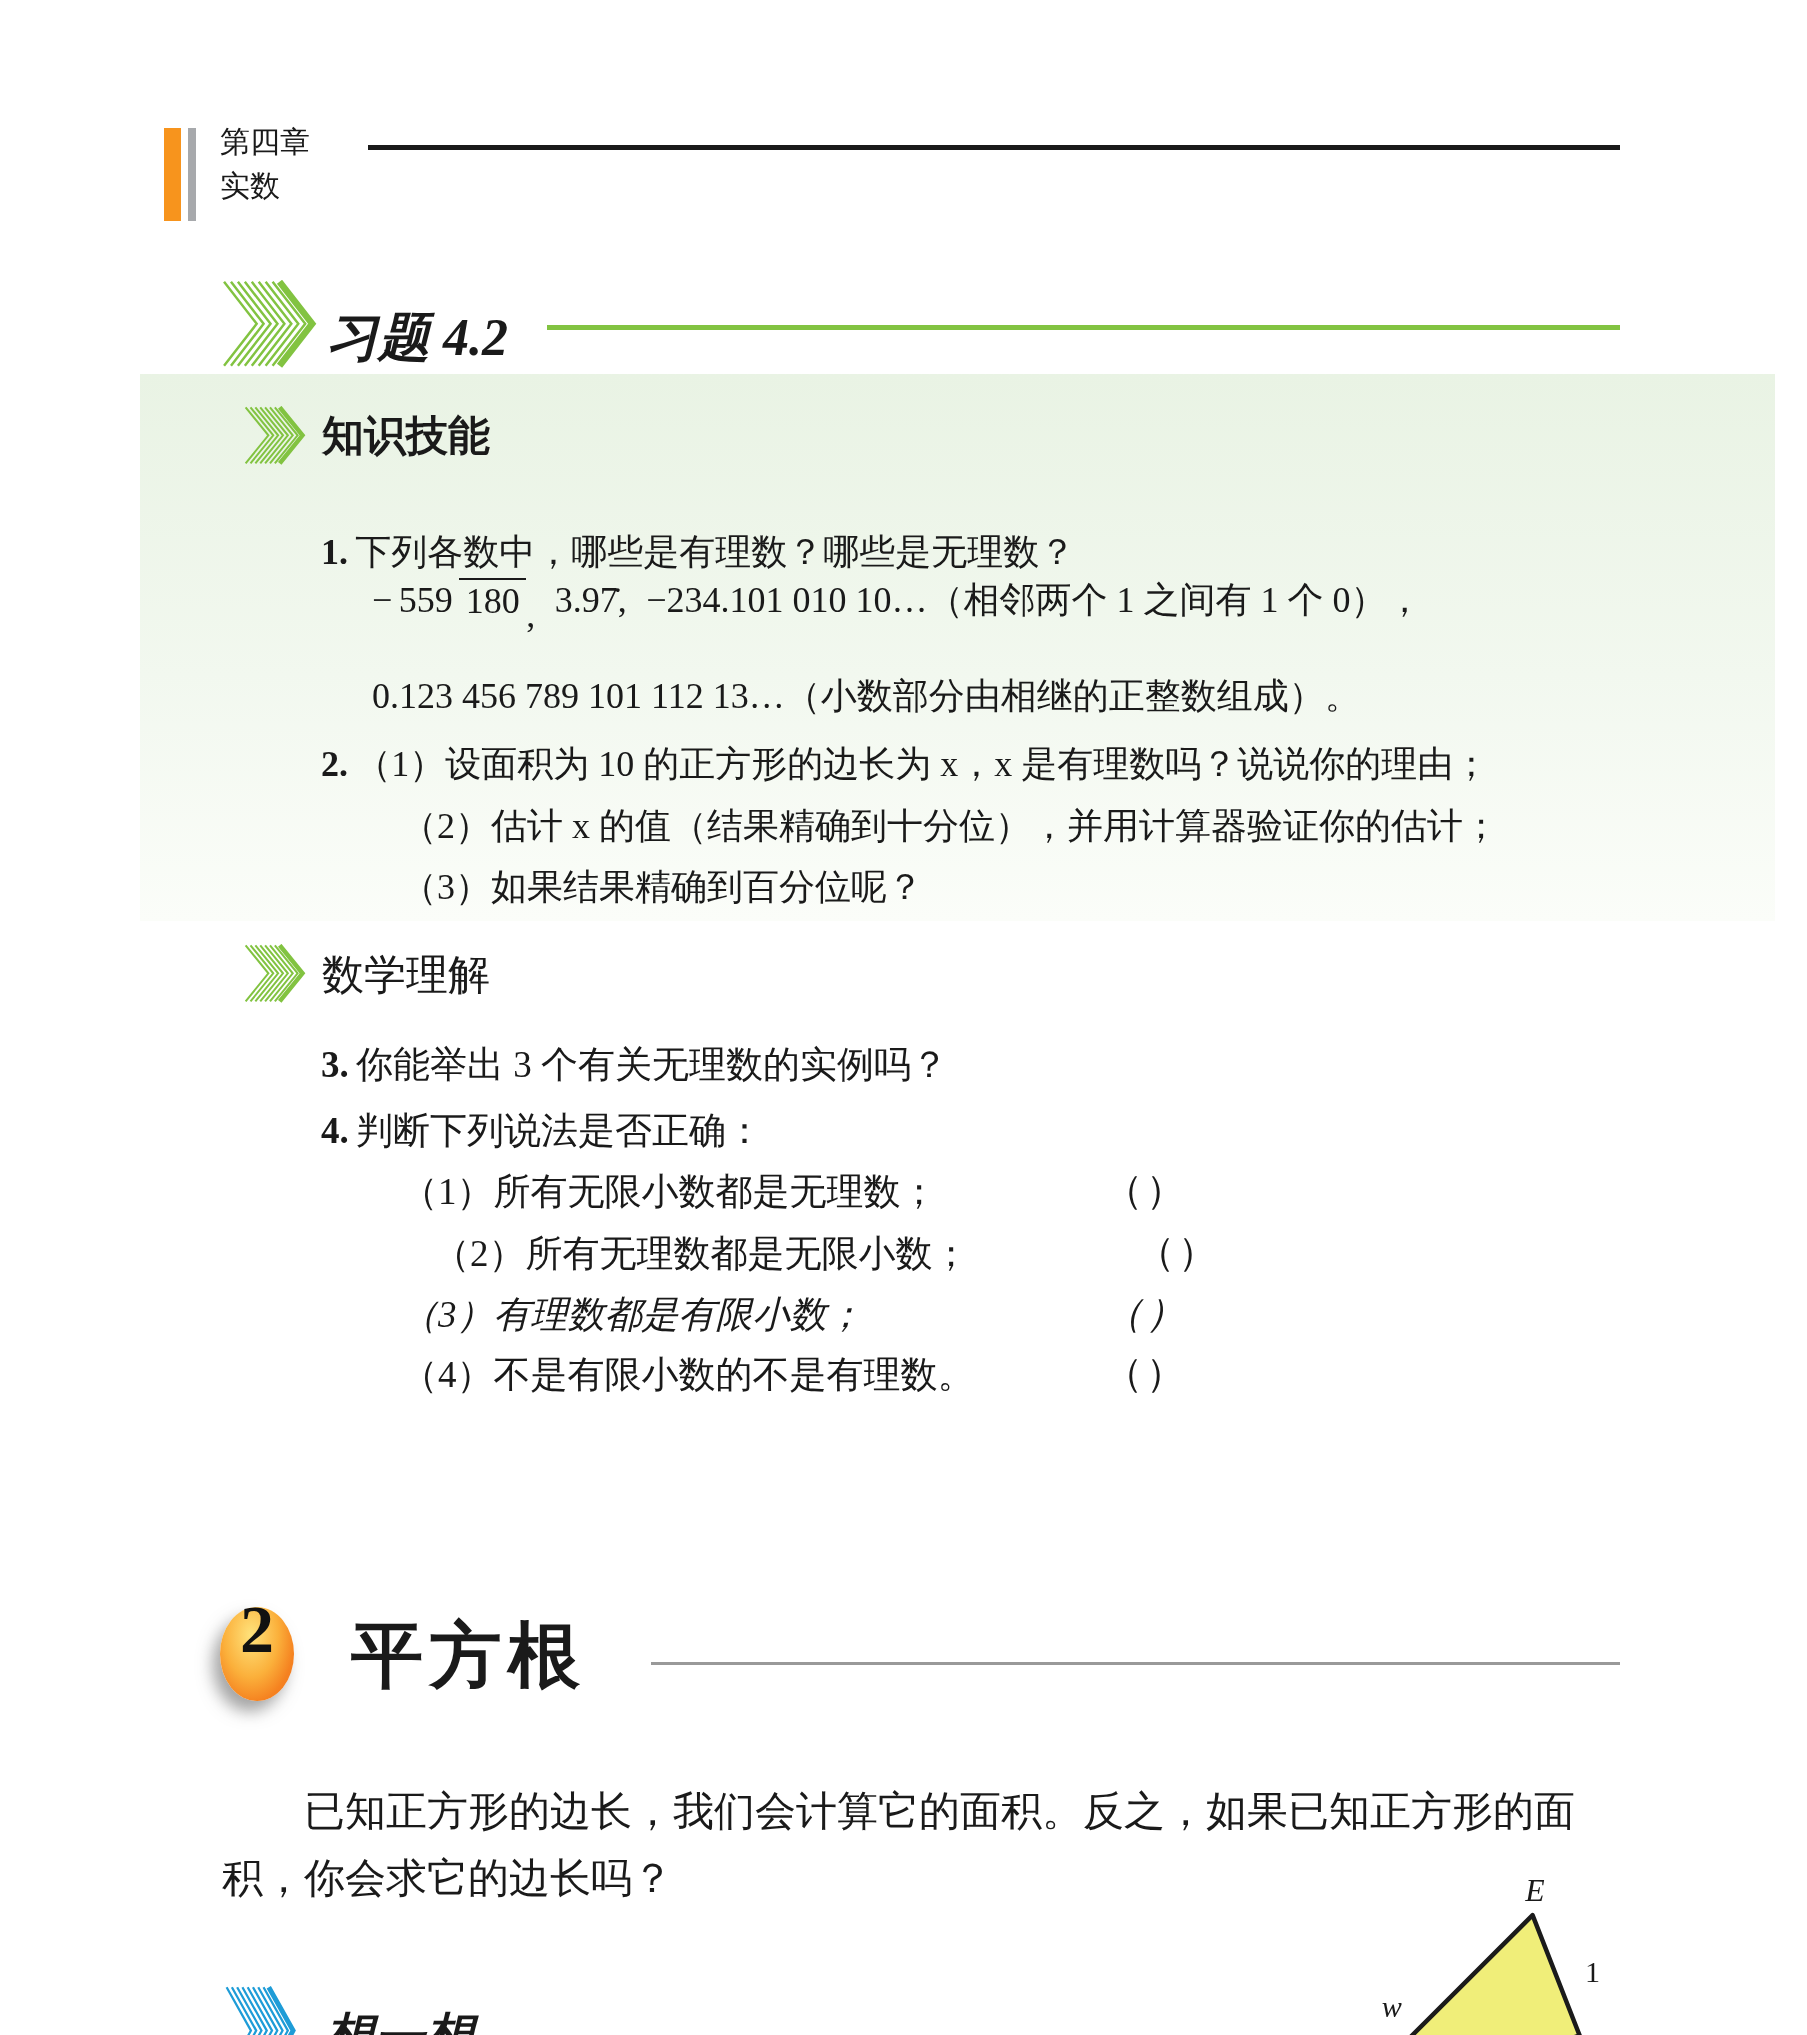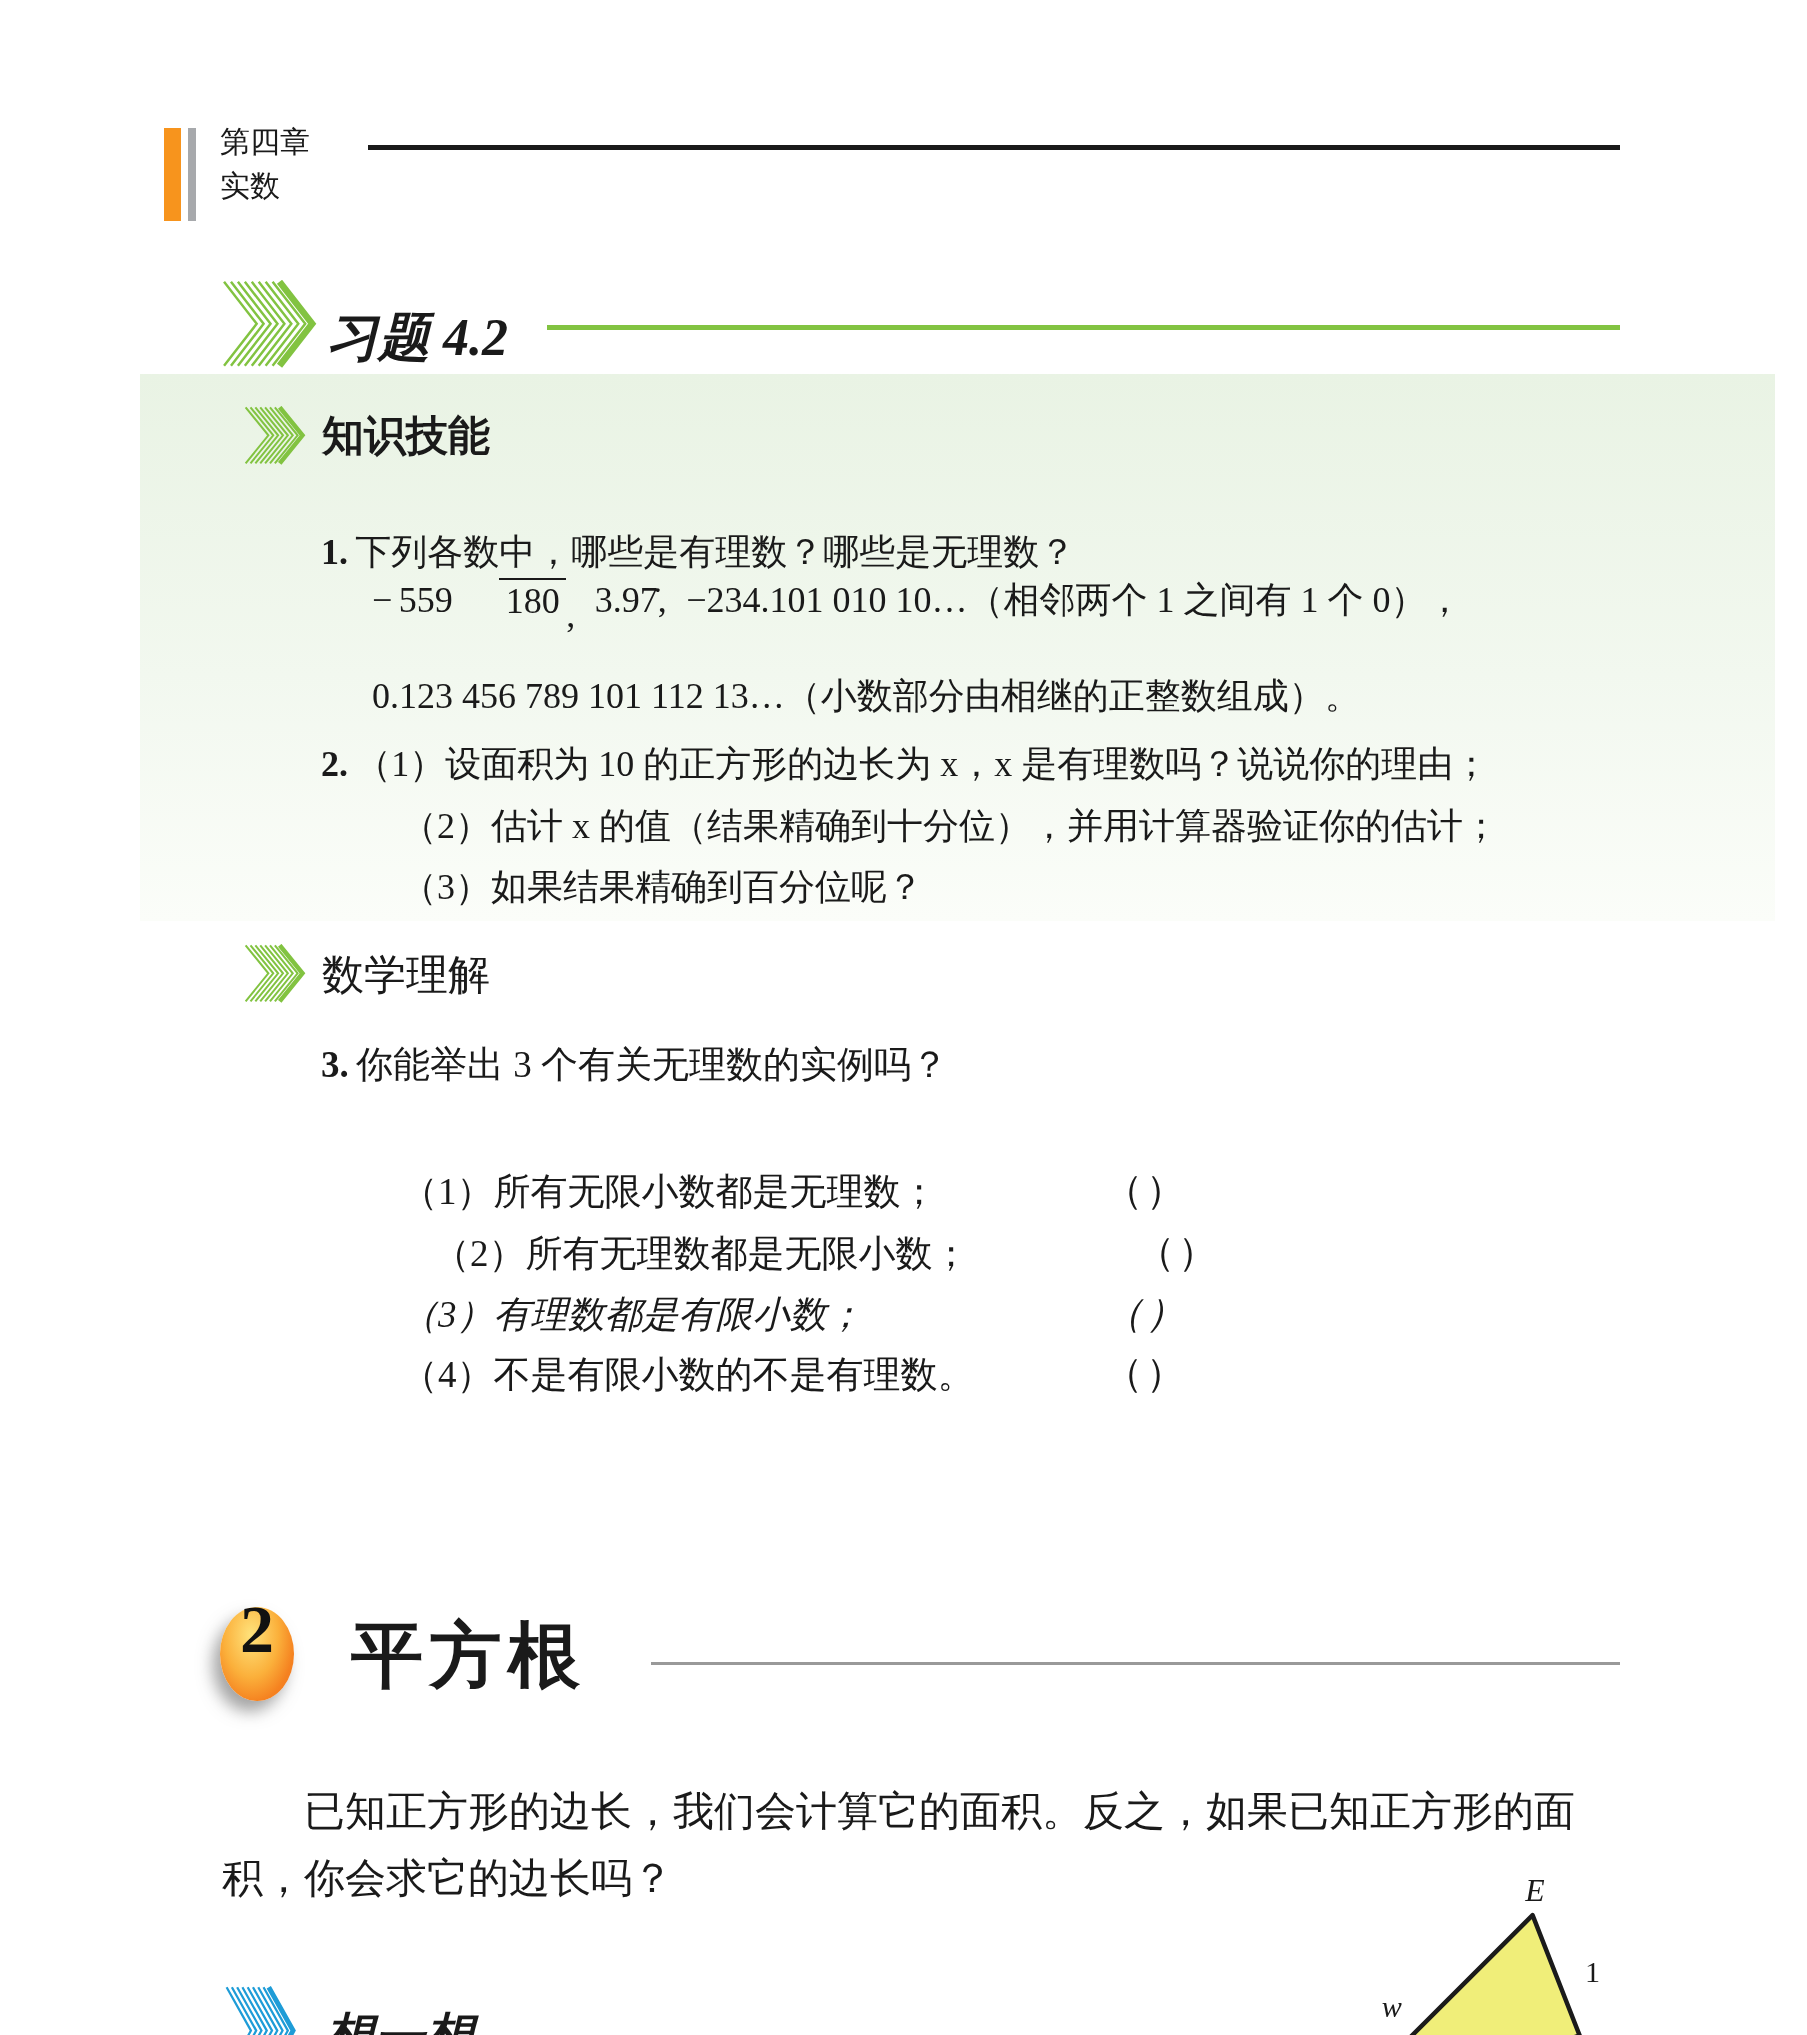--- a/index.html
+++ b/index.html
@@ -30,21 +30,21 @@
   #ks-heading{left:322px;top:408px;font-size:42px;font-weight:bold;}
   .bodytxt{font-size:36px;}
   #p1{left:321px;top:528px;}
   #expr1{left:372px;top:545px;height:110px;display:flex;align-items:center;font-size:36px;}
   #expr2{left:372px;top:672px;}
   #p2a{left:321px;top:740px;}
   #p2b{left:401px;top:802px;}
   #p2c{left:401px;top:863px;}
   .pnum{font-weight:bold;margin-right:7.3px;}
   .frac{display:inline-flex;flex-direction:row;align-items:center;line-height:1.12;}
-  .frac .den{border-top:2.8px solid #1a1a1a;margin-left:40px;}
+  .frac .den{border-top:2.8px solid #1a1a1a;}
   .frac .num,.frac .den{padding:0.8px 6.5px;}
   .low{align-self:flex-end;transform:translateY(-19.5px);}
   .gap{margin-left:19.5px;}
 
   
   #mu-chevron{left:244px;top:944px;}
   #mu-heading{left:322px;top:947px;font-size:42px;font-weight:normal;}
   #p3{left:321px;top:1040px;font-size:37px;}
   #p4{left:321px;top:1106px;font-size:37px;}
   .st{left:401px;font-size:37px;width:936px;}
@@ -150,20 +150,23 @@
       <polyline points="52,3 108,72 52,141"></polyline>
         <polyline points="64,3 120,72 64,141"></polyline>
       <polyline points="76,3 132,72 76,141"></polyline>
         <polyline points="88,3 144,72 88,141" stroke-width="11"></polyline>
     </g>
   </svg>
   <div class="abs sans" id="mu-heading">数学理解</div>
 
   <div class="abs" id="p3">
     <span class="pnum">3.</span><span>你能举出 3 个有关无理数的实例吗？</span>
+  </div>
+  <div class="abs" id="p4">
+    <span class="pnum">4.</span><span>判断下列说法是否正确：</span>
   </div>
 
   <div class="abs st" id="st1">
     <span>（1）</span><span>所有无限小数都是无理数；</span>
     <span class="answer">
       <span>（</span>
       <span>）</span>
     </span>
   </div>
   <div class="abs st" id="st2">

